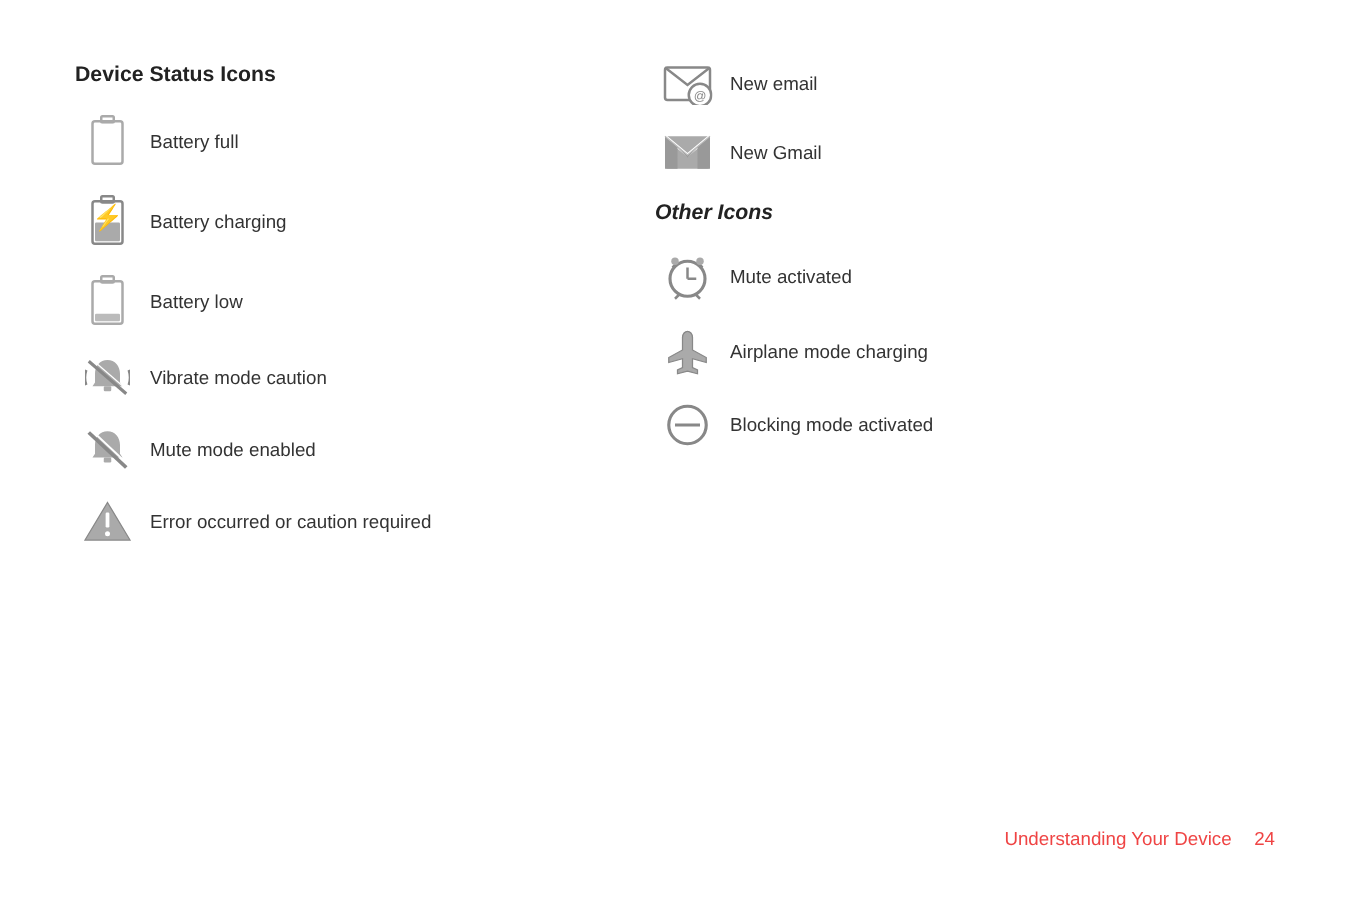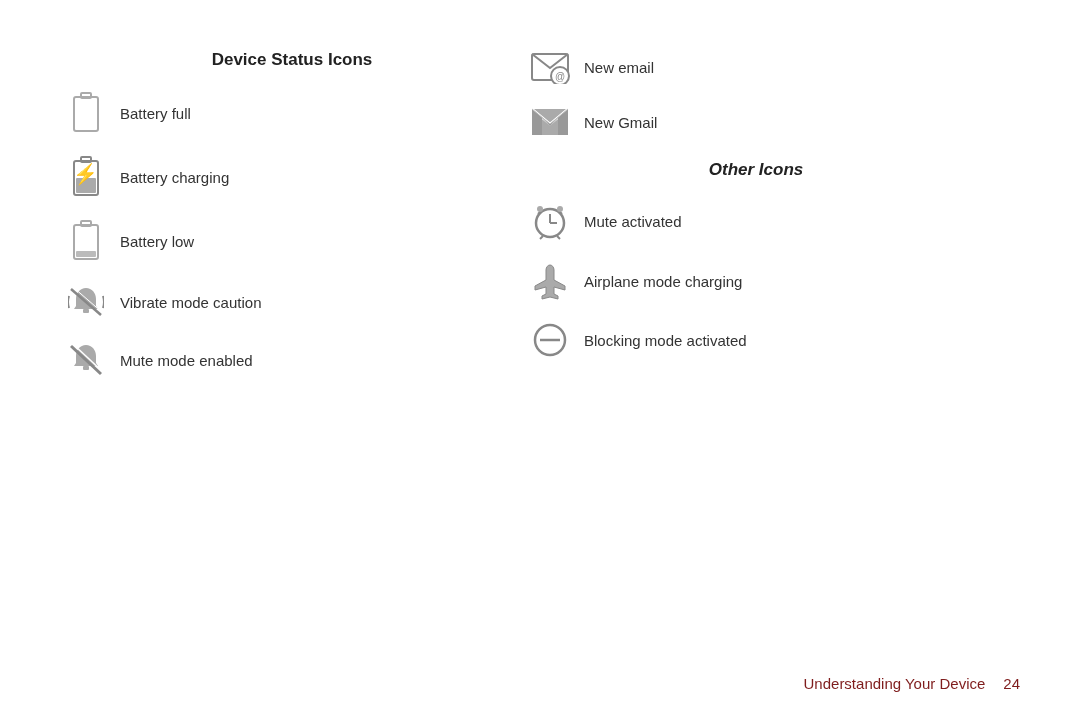--- a/index.html
+++ b/index.html
@@ -11,21 +11,20 @@
       font-family: 'Arial', sans-serif;
       color: #222;
       overflow: hidden;
       position: relative;
     }
 
     .page-content {
       display: flex;
       padding: 50px 92px 0 60px;
       gap: 0;
-      text-align: center;
     }
 
     .column {
       flex: 1;
     }
 
     .section-title {
       font-weight: bold;
       font-size: 17px;
       margin-bottom: 22px;
@@ -51,27 +50,27 @@
       color: #333;
     }
 
     
     svg {
       display: block;
     }
 
     .page-footer {
       position: absolute;
-      bottom: 28px;
+      bottom: 40px;
       right: 60px;
       display: flex;
       align-items: center;
       gap: 18px;
       font-size: 15px;
-      color: #7f1d1d;
+      color: #ef4444;
     }
   </style>
 </head>
 <body>
 
 <div class="page-content">
 
   <div class="column">
     <div class="section-title">Device Status Icons</div>
 
@@ -139,20 +138,32 @@
           <path d="M17 3 C11 3 7 8 7 14 L7 21 L5 24 L29 24 L27 21 L27 14 C27 8 23 3 17 3 Z" fill="#aaa"></path>
           <rect x="14" y="24" width="6" height="4" rx="1" fill="#aaa"></rect>
 
           <line x1="2" y1="4" x2="32" y2="32" stroke="#888" stroke-width="3"></line>
           <line x1="4" y1="2" x2="34" y2="30" stroke="white" stroke-width="1.5"></line>
         </svg>
       </div>
       <span class="icon-label">Mute mode enabled</span>
     </div>
 
+    <div class="icon-row">
+      <div class="icon-cell">
+        <svg width="38" height="34" viewBox="0 0 38 34">
+
+          <polygon points="19,2 37,32 1,32" fill="#aaa" stroke="#888" stroke-width="1"></polygon>
+
+          <rect x="17.5" y="10" width="3" height="12" rx="1" fill="white"></rect>
+          <circle cx="19" cy="27" r="2" fill="white"></circle>
+        </svg>
+      </div>
+      <span class="icon-label">Error occurred or caution required</span>
+    </div>
   </div>
 
   <div class="column">
 
     <div class="icon-row">
       <div class="icon-cell">
         <svg width="40" height="34" viewBox="0 0 40 34">
 
           <rect x="2" y="4" width="36" height="26" rx="2" fill="none" stroke="#888" stroke-width="2"></rect>
           <polyline points="2,4 20,18 38,4" fill="none" stroke="#888" stroke-width="2"></polyline>

